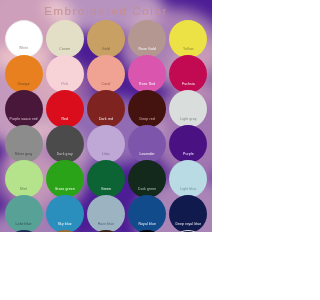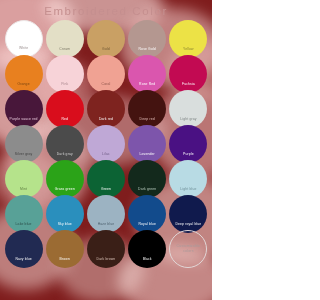--- a/index.html
+++ b/index.html
@@ -10,22 +10,22 @@
     width: 212px;
     height: 300px;
     overflow: hidden;
     font-family: "Liberation Sans", sans-serif;
     background: #ffffff;
   }
 
   #page {
     position: relative;
     width: 212px;
-    height: 300px;
-    background: #7f1d1d;
+    height: 232px;
+    background: #4c1d95;
     overflow: hidden;
   }
 
   
   .bg-layer {
     position: absolute;
     inset: 0;
     pointer-events: none;
     overflow: hidden;
   }

